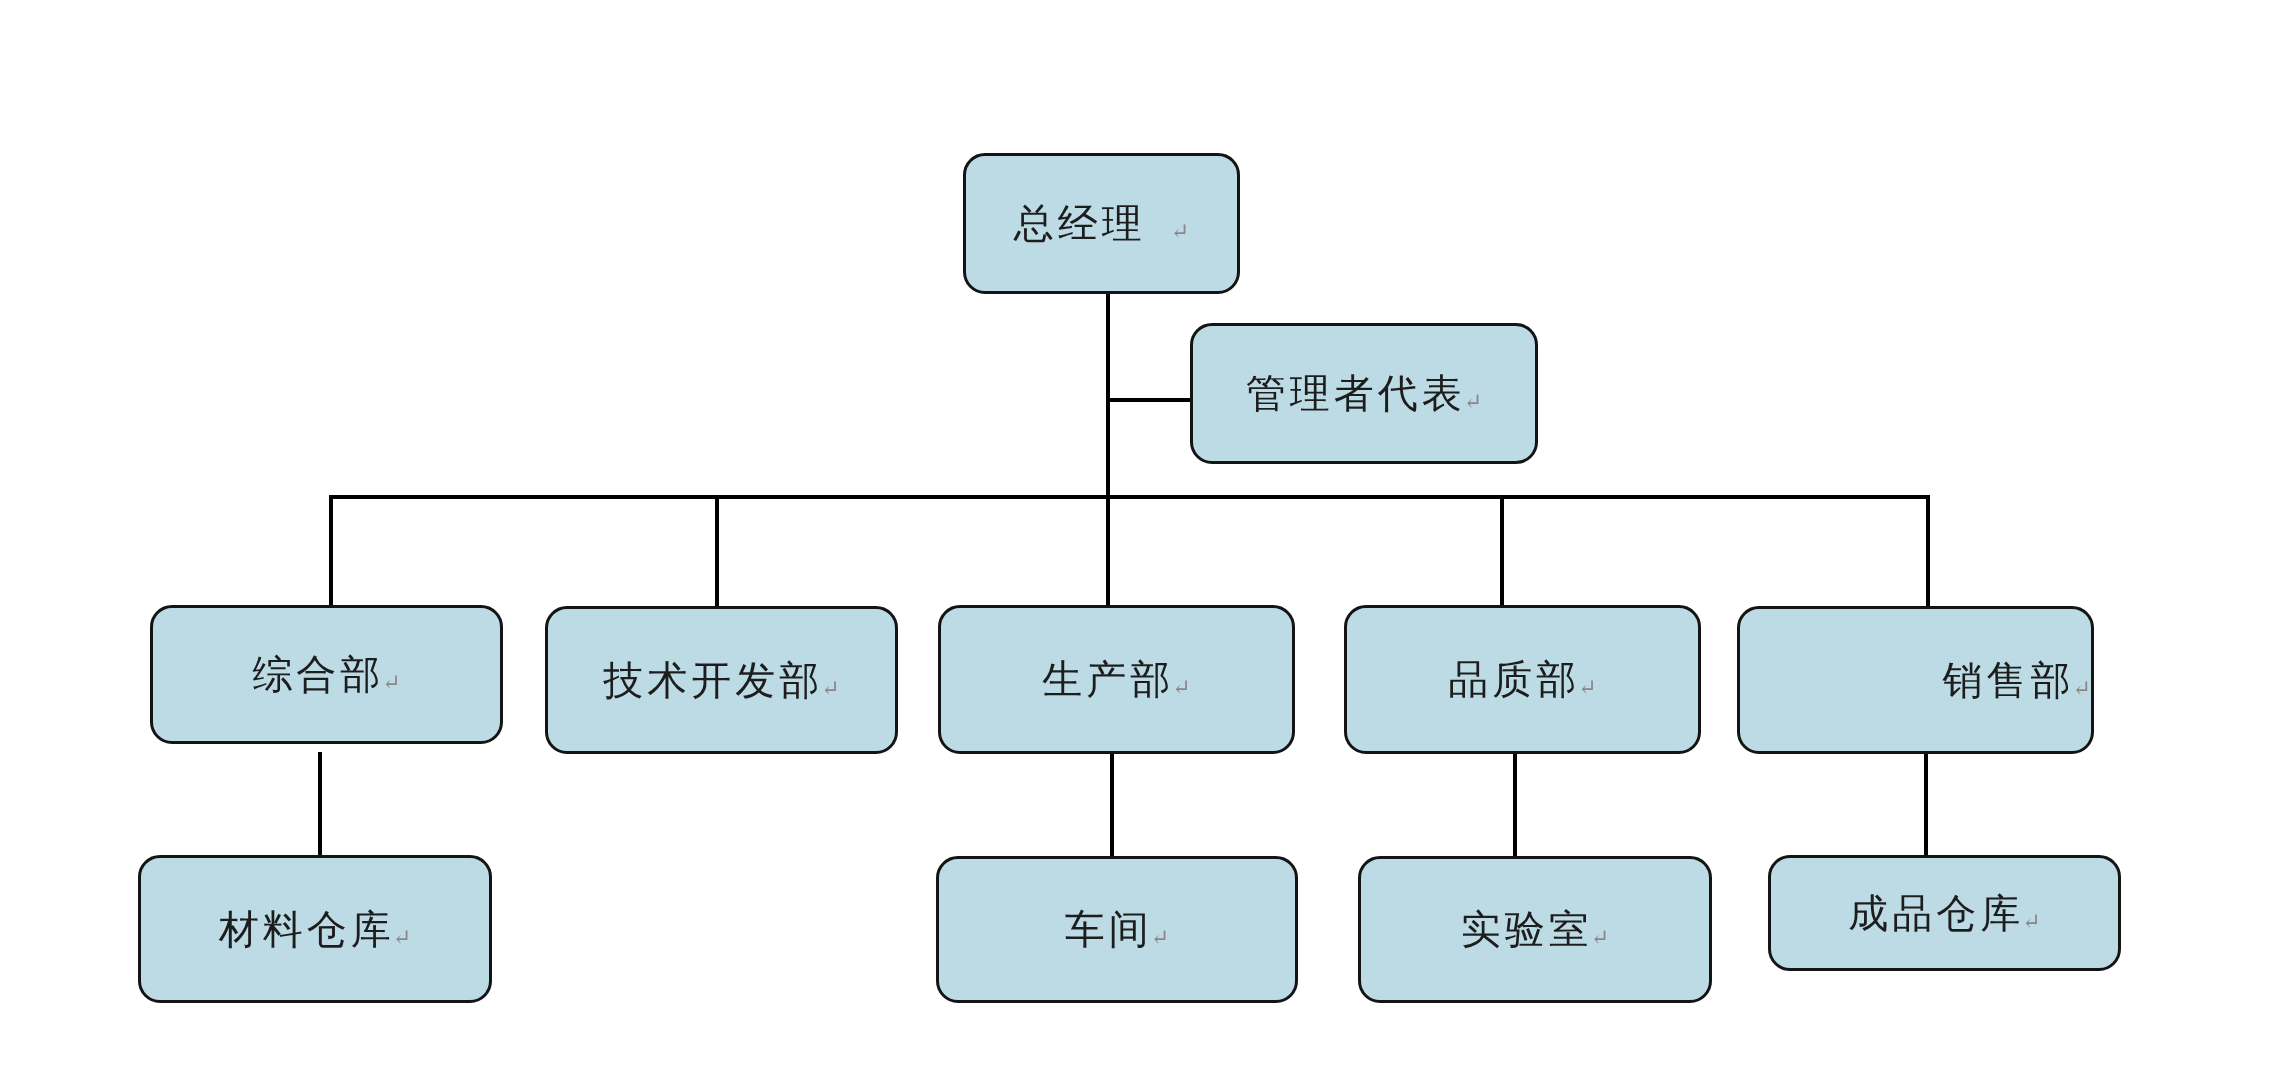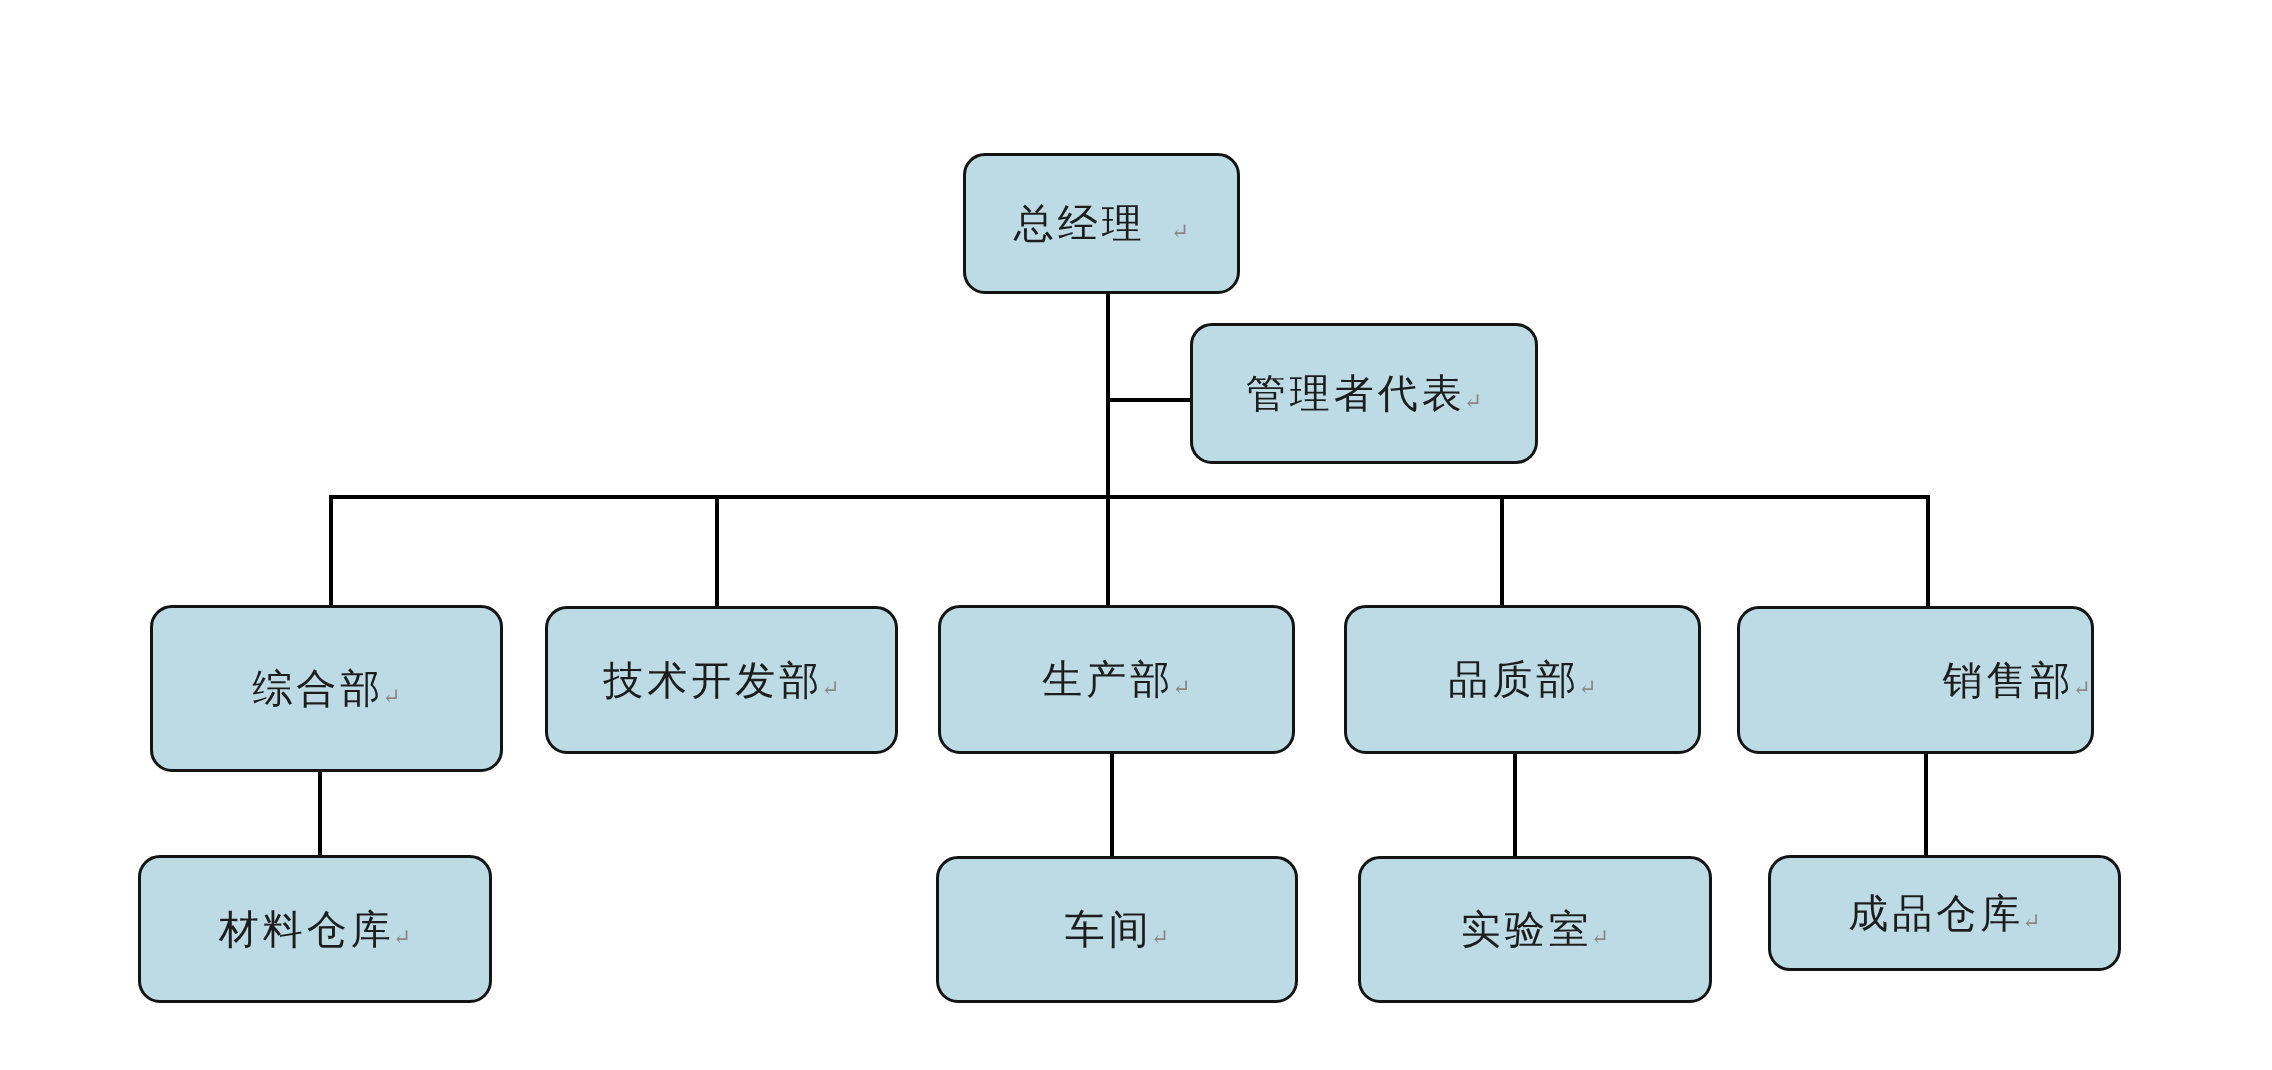--- a/index.html
+++ b/index.html
@@ -31,21 +31,21 @@
     letter-spacing: 0;
     margin-left: -2px;
     position: relative;
     top: 8px;
   }
   .line { position: absolute; background: #000000; }
 
   
   #node-general-manager            { left:  963px; top: 153px; width: 277px; height: 141px; gap: 27px; }
   #node-management-representative  { left: 1178px; top: 323px; width: 348px; height: 141px; margin-left: 12px; }
-  #node-general-affairs            { left:  150px; top: 605px; width: 353px; height: 167px; }
+  #node-general-affairs            { left:  150px; top: 605px; width: 353px; height: 139px; }
   #node-tech-development           { left:  545px; top: 606px; width: 353px; height: 148px; }
   #node-production                 { left:  938px; top: 605px; width: 357px; height: 149px; }
   #node-quality                    { left: 1344px; top: 605px; width: 357px; height: 149px; }
   #node-sales                      { left: 1737px; top: 606px; width: 357px; height: 148px; justify-content: flex-end; }
   #node-material-warehouse         { left:  138px; top: 855px; width: 354px; height: 148px; }
   #node-workshop                   { left:  936px; top: 856px; width: 362px; height: 147px; }
   #node-laboratory                 { left: 1358px; top: 856px; width: 354px; height: 147px; align-items: center; }
   #node-finished-warehouse         { left: 1768px; top: 855px; width: 353px; height: 116px; }
 
   

